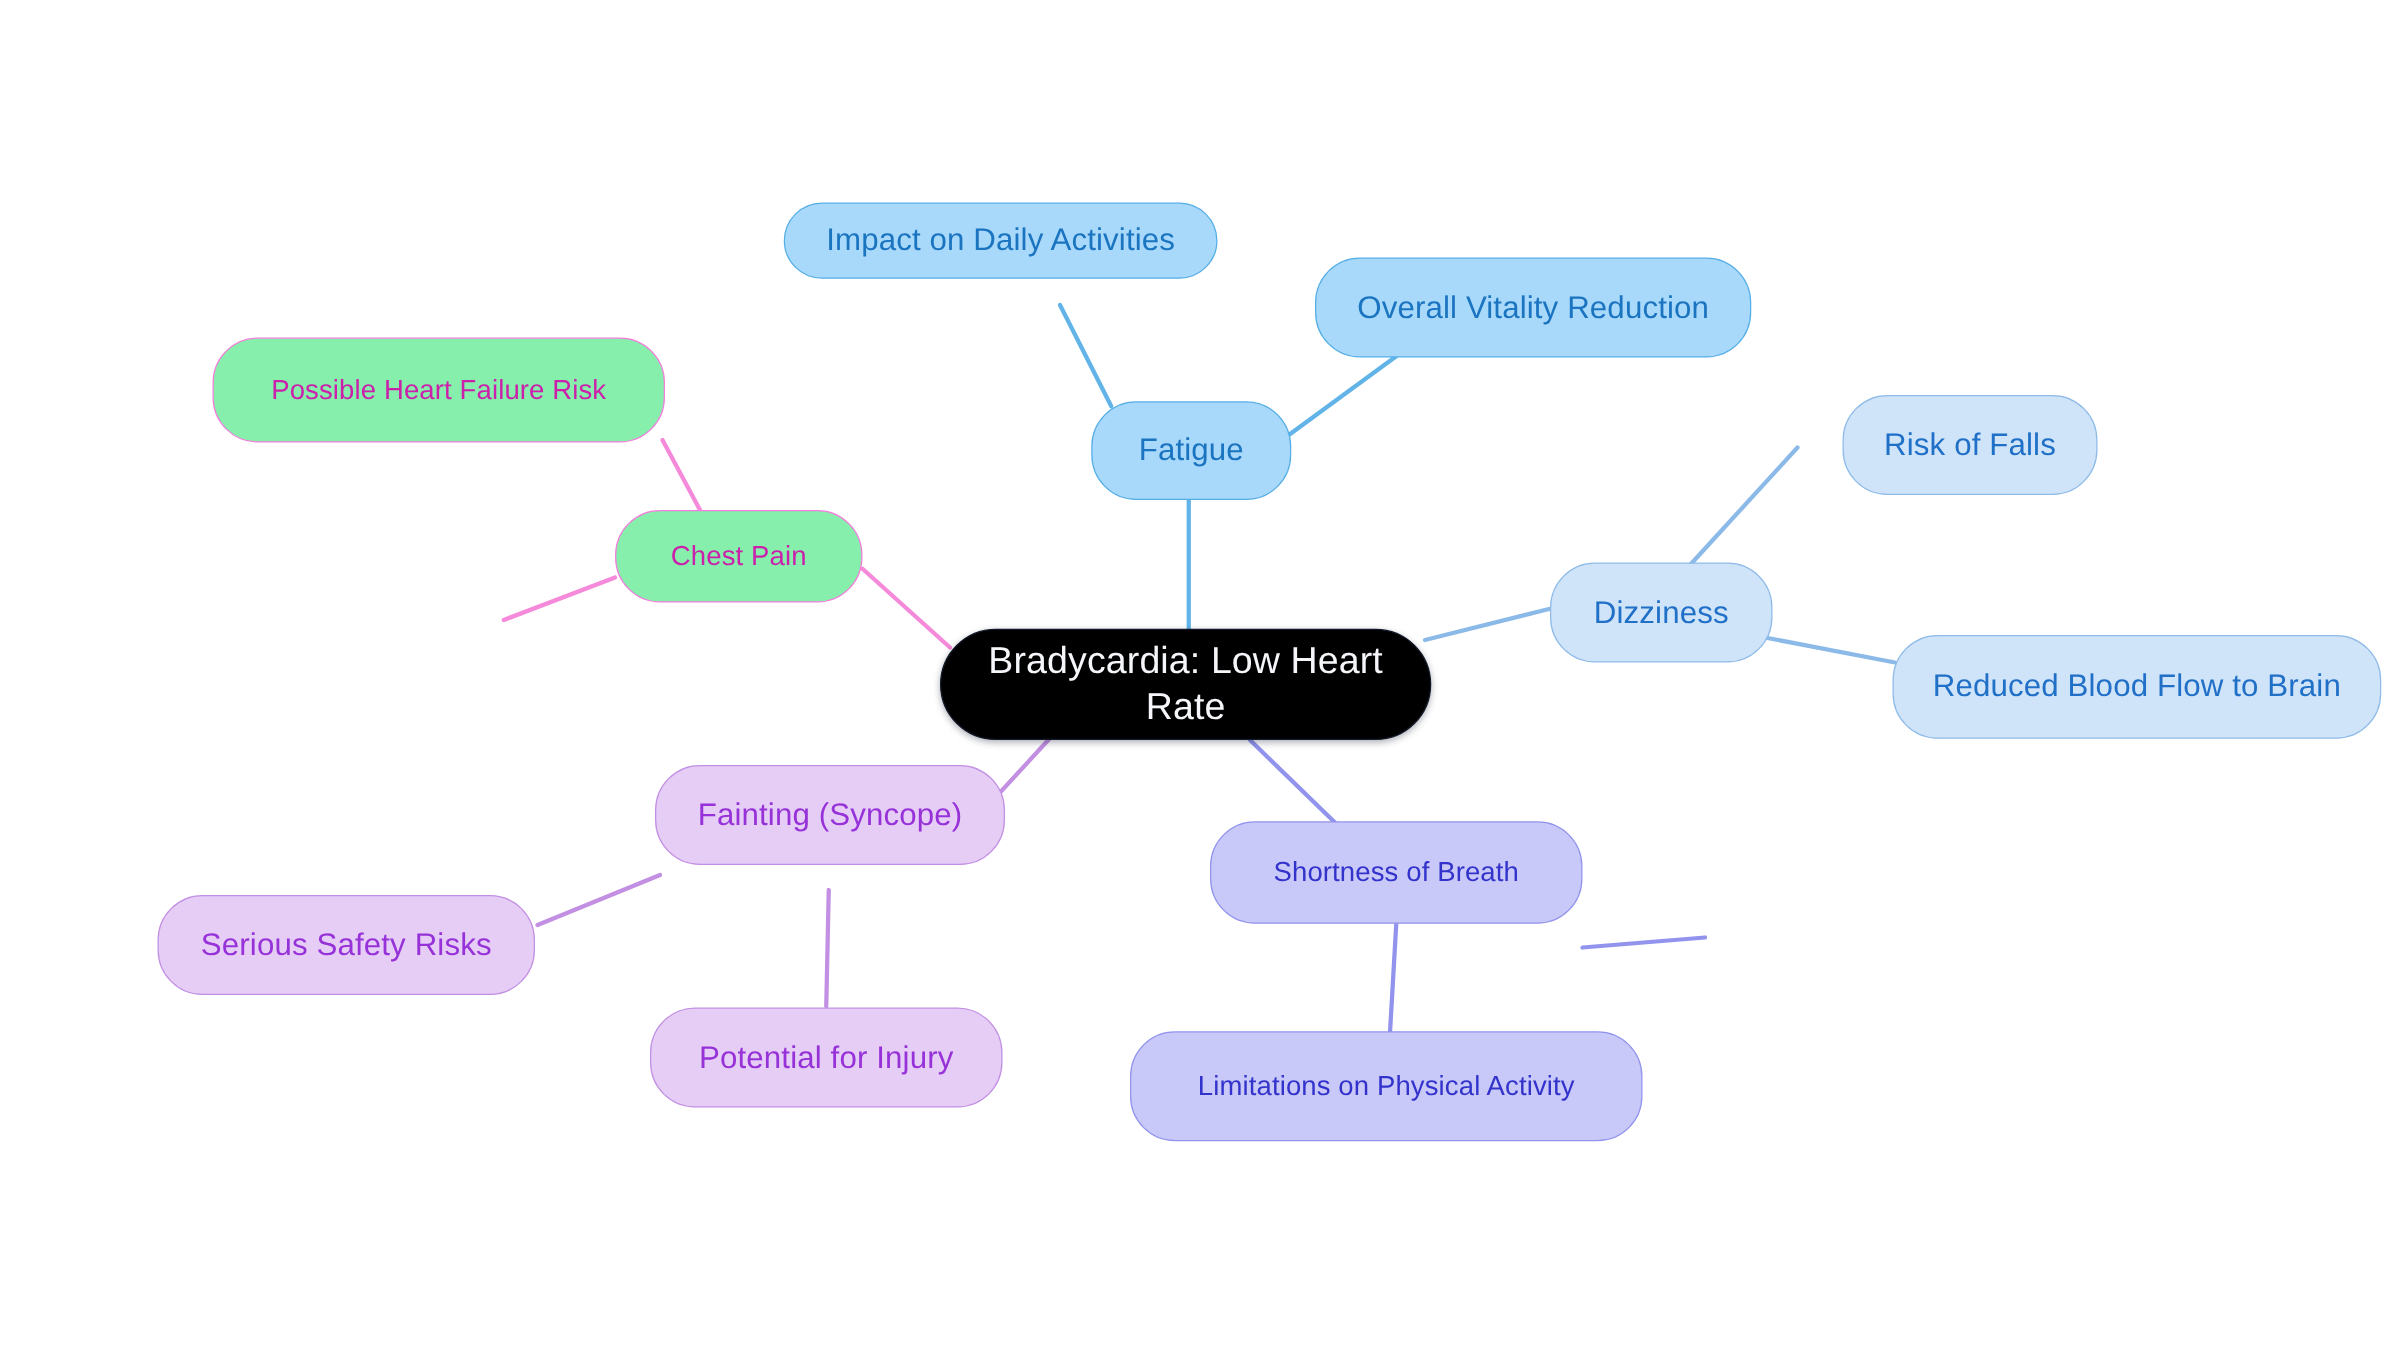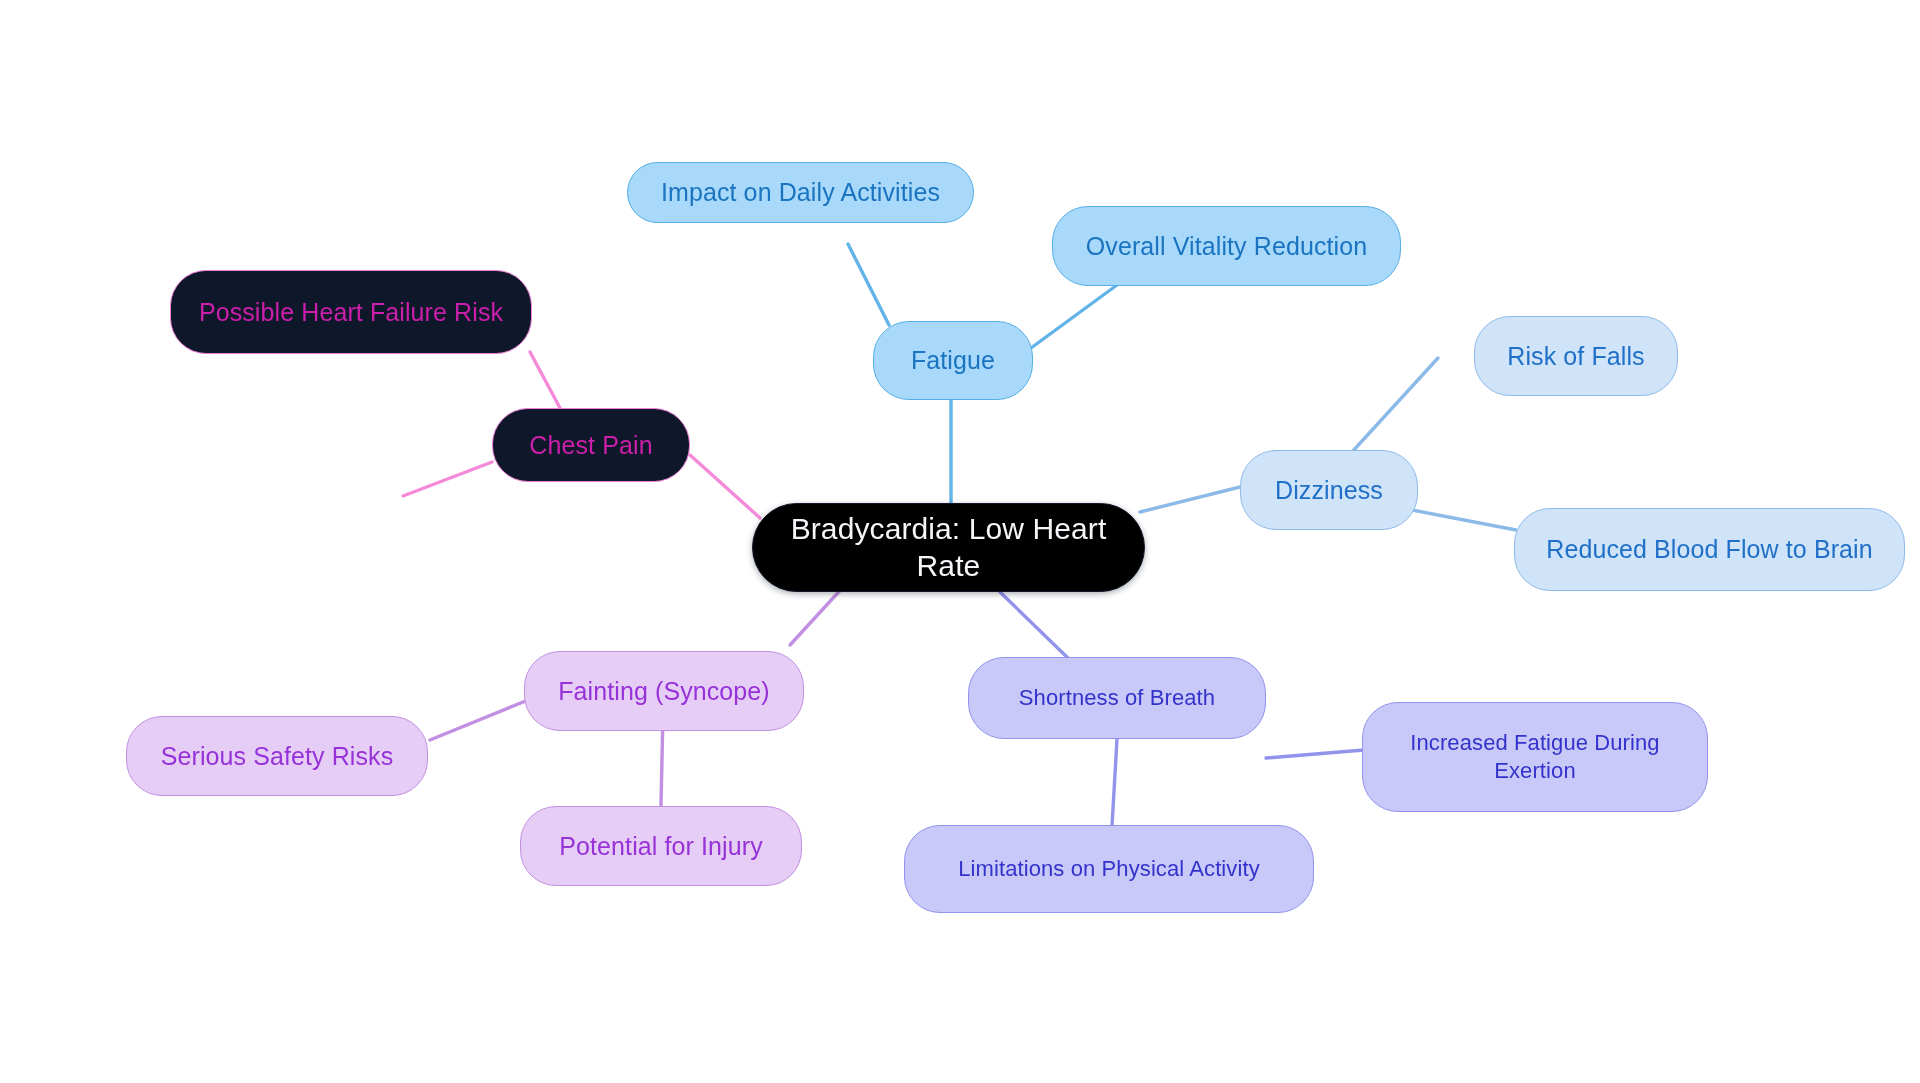--- a/index.html
+++ b/index.html
@@ -45,24 +45,24 @@
   }
   .node-root {
     background: #000000;
     border-color: #111827;
     color: #f4f6f9;
     font-size: 30px;
     border-radius: 46px;
     box-shadow: 0 2px 6px rgba(15,23,42,0.35);
   }
   .node-pink {
-    background: #0f172a;
+    background: #86efac;
     border-color: #f27fdb;
     color: #cc1fab;
-    font-size: 25px;
+    font-size: 22px;
     border-radius: 36px;
   }
   .node-skyblue {
     background: #a9d9fa;
     border-color: #55aee6;
     color: #1a74c0;
     font-size: 25px;
     border-radius: 36px;
   }
   .node-paleblue {
@@ -142,24 +142,22 @@
   <div class="node node-skyblue" style="left:1052px; top:206px; width:349px; height:80px;">Overall Vitality Reduction</div>
 
   <div class="node node-paleblue" style="left:1240px; top:450px; width:178px; height:80px;">Dizziness</div>
 
   <div class="node node-paleblue" style="left:1474px; top:316px; width:204px; height:80px;">Risk of Falls</div>
 
   <div class="node node-paleblue" style="left:1514px; top:508px; width:391px; height:83px;">Reduced Blood Flow to Brain</div>
 
   <div class="node node-periwinkle" style="left:968px; top:657px; width:298px; height:82px;">Shortness of Breath</div>
 
-  <div class="node node-periwinkle node-two-line" style="left:1362px; top:702px; width:346px; height:110px;">Increased Fatigue During
-Exertion</div>
 
   <div class="node node-periwinkle" style="left:904px; top:825px; width:410px; height:88px;">Limitations on Physical Activity</div>
 
-  <div class="node node-lilac" style="left:524px; top:651px; width:280px; height:80px;">Fainting (Syncope)</div>
+  <div class="node node-lilac" style="left:524px; top:612px; width:280px; height:80px;">Fainting (Syncope)</div>
 
   <div class="node node-lilac" style="left:126px; top:716px; width:302px; height:80px;">Serious Safety Risks</div>
 
   <div class="node node-lilac" style="left:520px; top:806px; width:282px; height:80px;">Potential for Injury</div>
 
 </div>
 
 </body></html>

